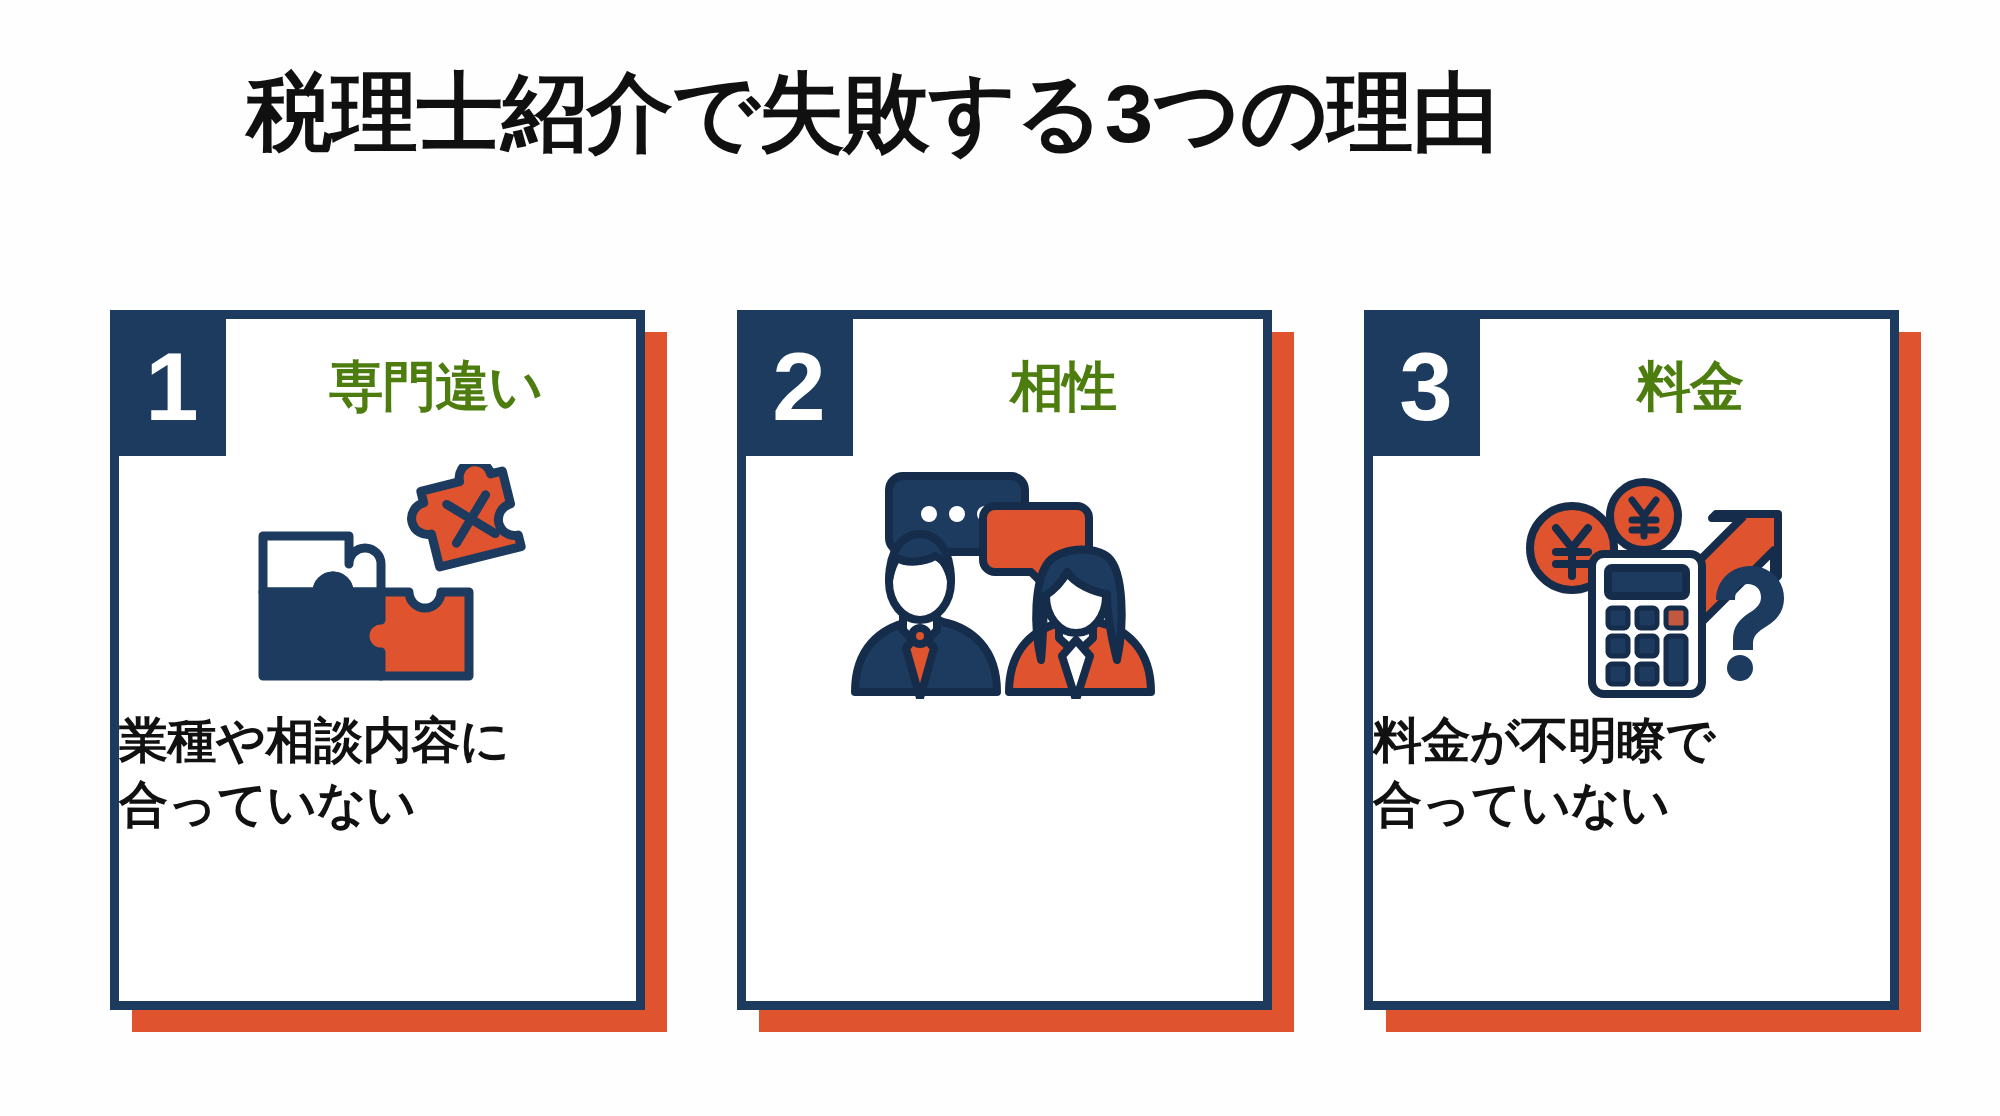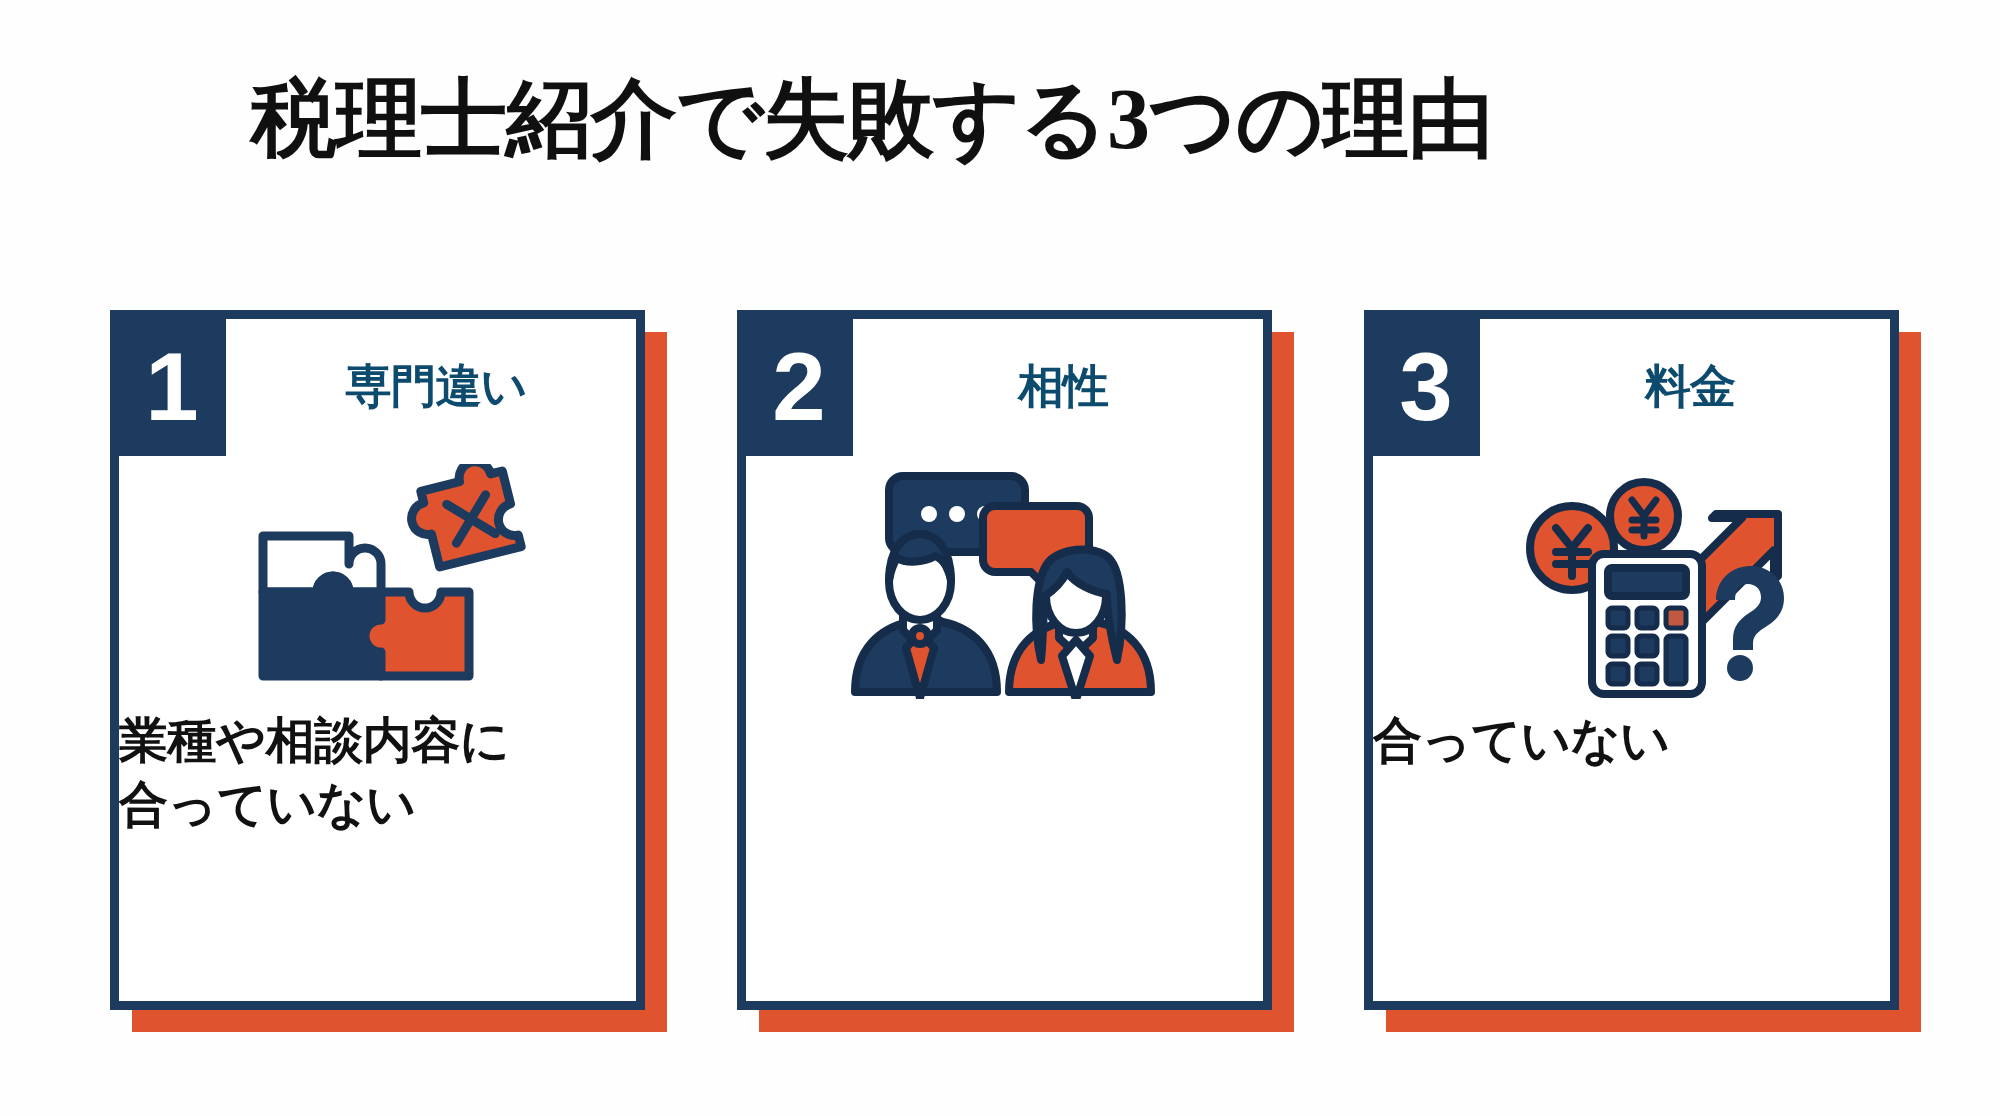--- a/index.html
+++ b/index.html
@@ -28,21 +28,21 @@
     top: 74px;
     left: 0;
     width: 1744px;
     text-align: center;
     font-size: 86px;
     line-height: 1.05;
     font-weight: 700;
     color: #101010;
     letter-spacing: -1px;
     white-space: nowrap;
-    font-family: Liberation Serif, serif;
+    font-family: Liberation Mono, monospace;
   }
   
   #cards {
     position: absolute;
     top: 310px;
     left: 110px;
     width: 1790px;
     height: 720px;
     display: flex;
     flex-direction: row;
@@ -90,23 +90,23 @@
   }
   .card-heading {
     position: absolute;
     left: 108px;
     top: -1px;
     width: 418px;
     height: 138px;
     display: flex;
     align-items: center;
     justify-content: center;
-    font-size: 46px;
-    font-weight: 700;
-    color: #0c4a6e;
+    font-size: 54px;
+    font-weight: 700;
+    color: #4d7c0f;
     letter-spacing: -1px;
     white-space: nowrap;
     font-family: "DejaVu Sans", "Liberation Sans", sans-serif;
   }
   .card-icon {
     position: absolute;
     left: 0;
     top: 140px;
     width: 517px;
     height: 245px;
@@ -252,19 +252,20 @@
 
               <g fill="#1d3a5f" stroke="none">
                 <path d="M244 136 c0 -20 16 -34 34 -34 c20 0 34 14 34 32 c0 16 -10 24 -20 30 c-8 5 -11 9 -11 16 v6 h-20 v-10 c0 -14 6 -20 16 -27 c8 -5 12 -9 12 -16 c0 -8 -6 -13 -13 -13 c-8 0 -13 6 -13 16 z"></path>
                 <circle cx="268" cy="204" r="13"></circle>
               </g>
             </g>
           </svg>
         </div>
 
         <div class="card-caption">
+          <span class="cap-line">料金が不明瞭で</span>
           <span class="cap-line">合っていない</span>
         </div>
       </div>
     </div>
 
   </div>
 </div>
 
 </body></html>

